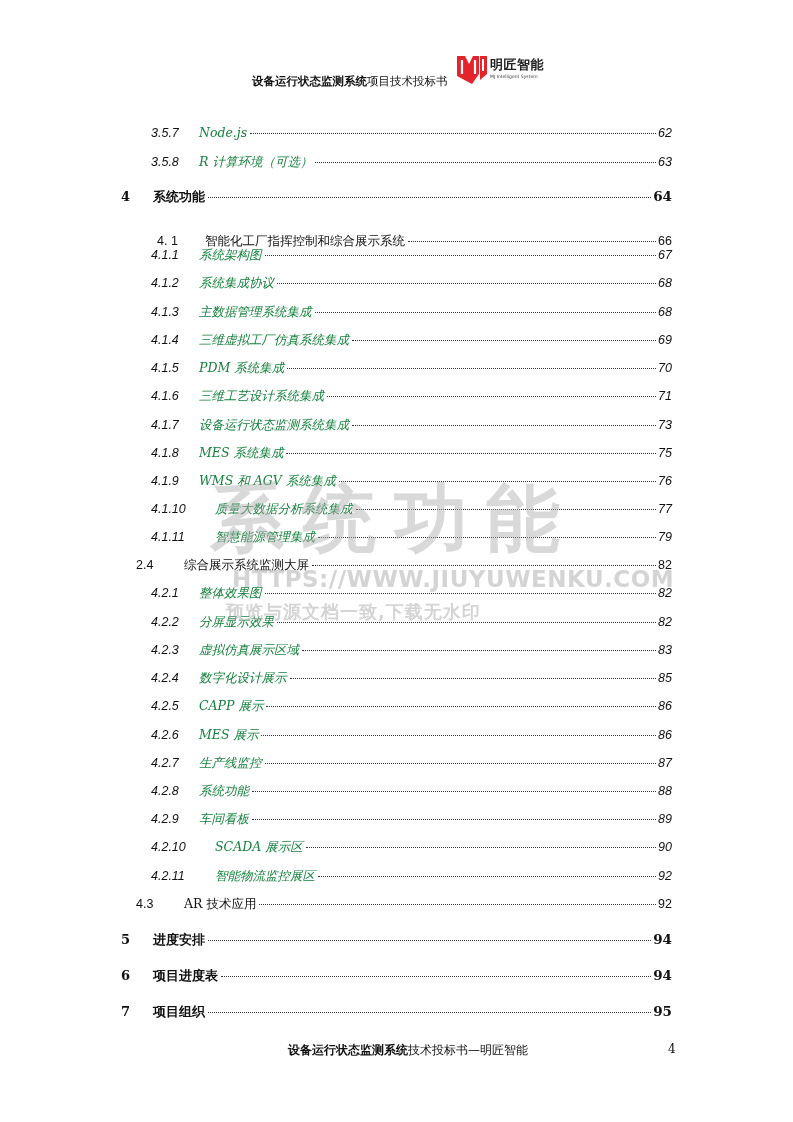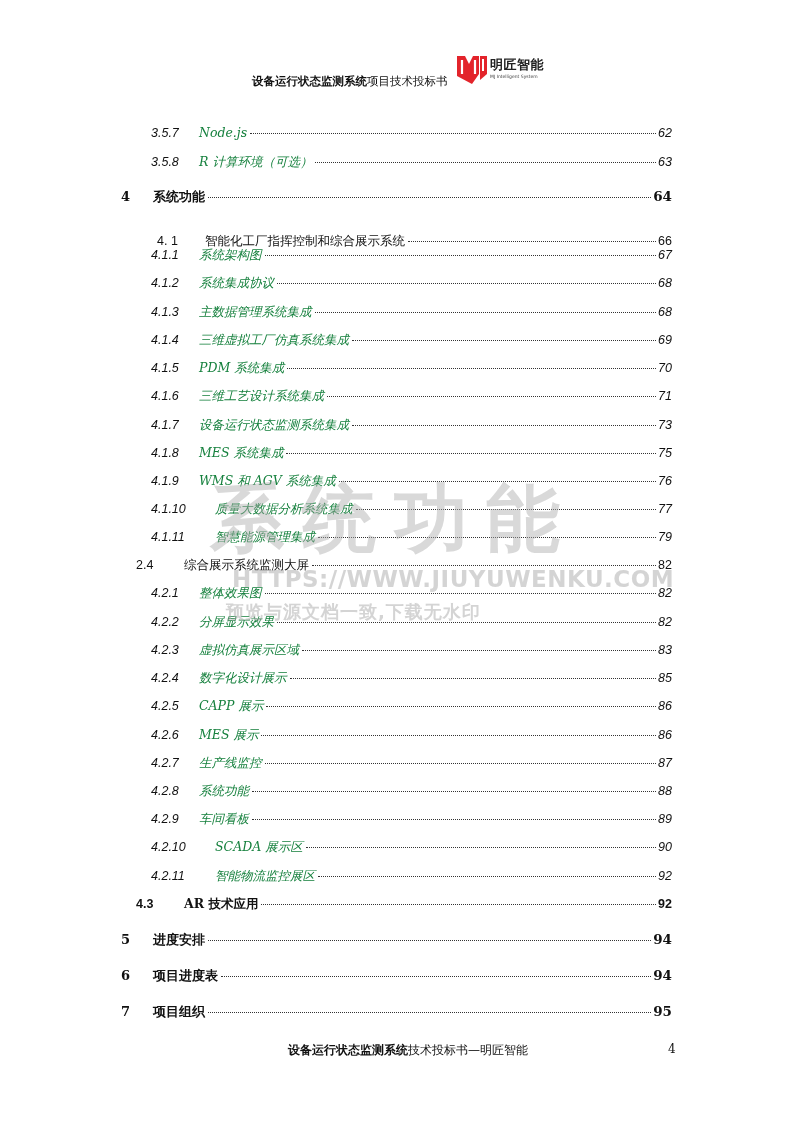--- a/index.html
+++ b/index.html
@@ -224,21 +224,21 @@
       <span class="title">SCADA 展示区</span>
       <span class="leader"></span>
       <span class="page">90</span>
     </div>
     <div class="row lv3" style="top: 868px;">
       <span class="num wide">4.2.11</span>
       <span class="title">智能物流监控展区</span>
       <span class="leader"></span>
       <span class="page">92</span>
     </div>
-    <div class="row lv2" style="top: 896px; font-weight: bold;">
+    <div class="row lv2" style="top: 896px;">
       <span class="num">4.3</span>
       <span class="title">AR 技术应用</span>
       <span class="leader"></span>
       <span class="page">92</span>
     </div>
     <div class="row lv1" style="top: 931px;">
       <span class="num">5</span>
       <span class="title">进度安排</span>
       <span class="leader"></span>
       <span class="page">94</span>

